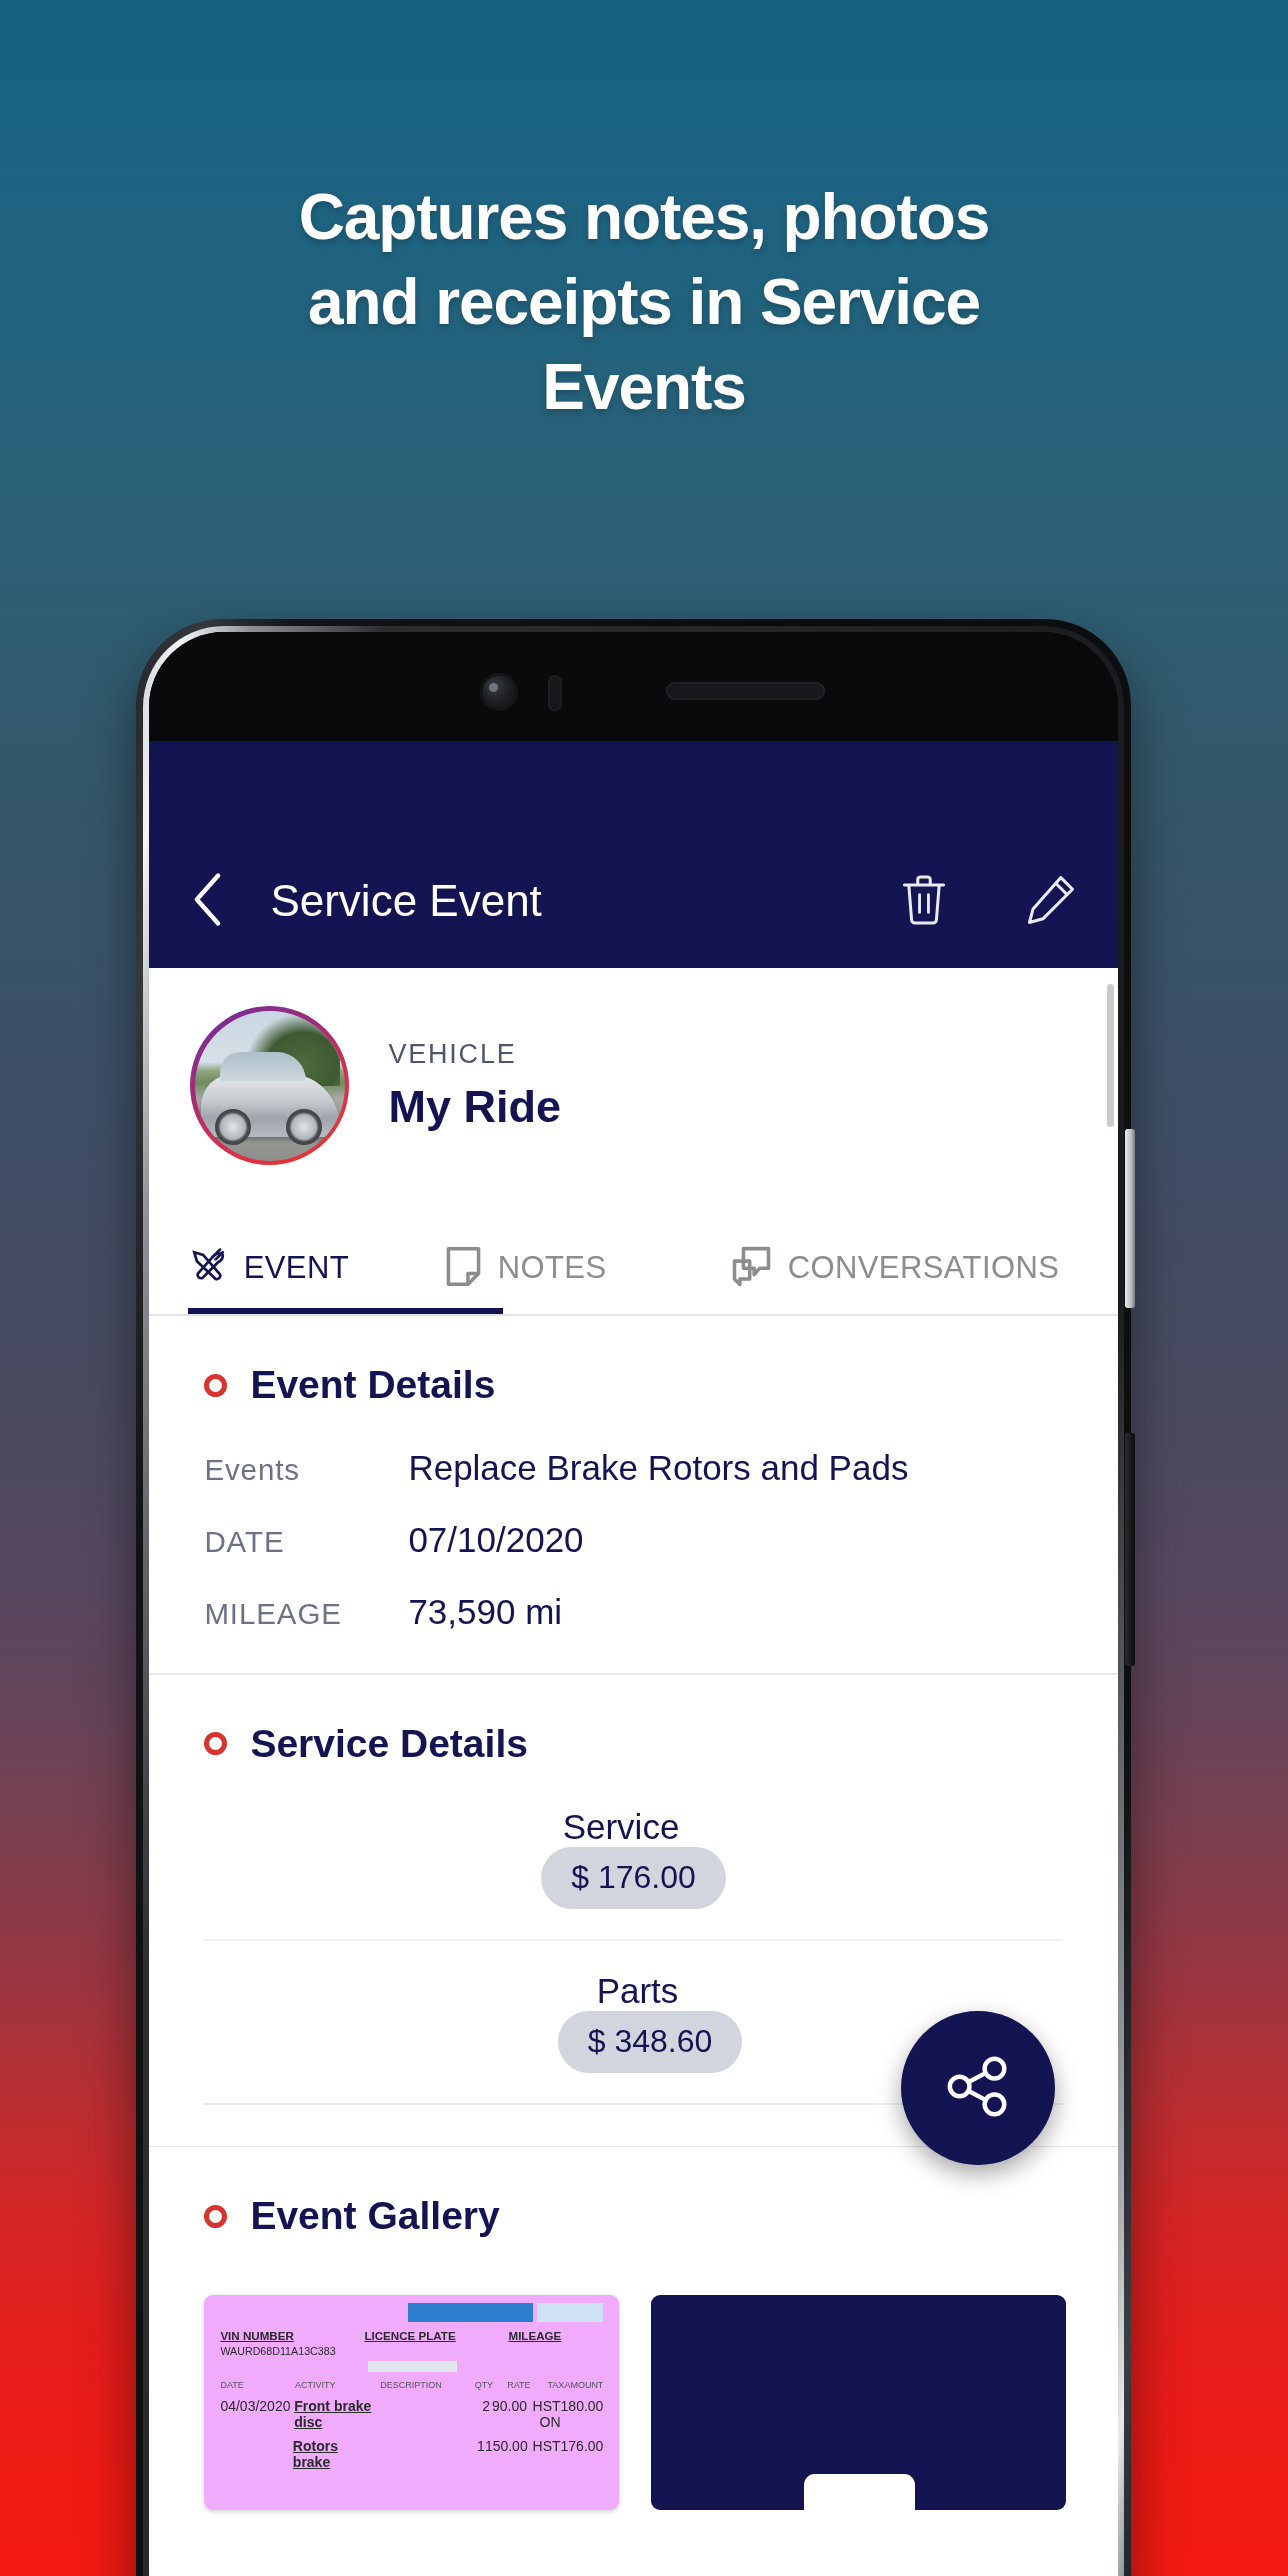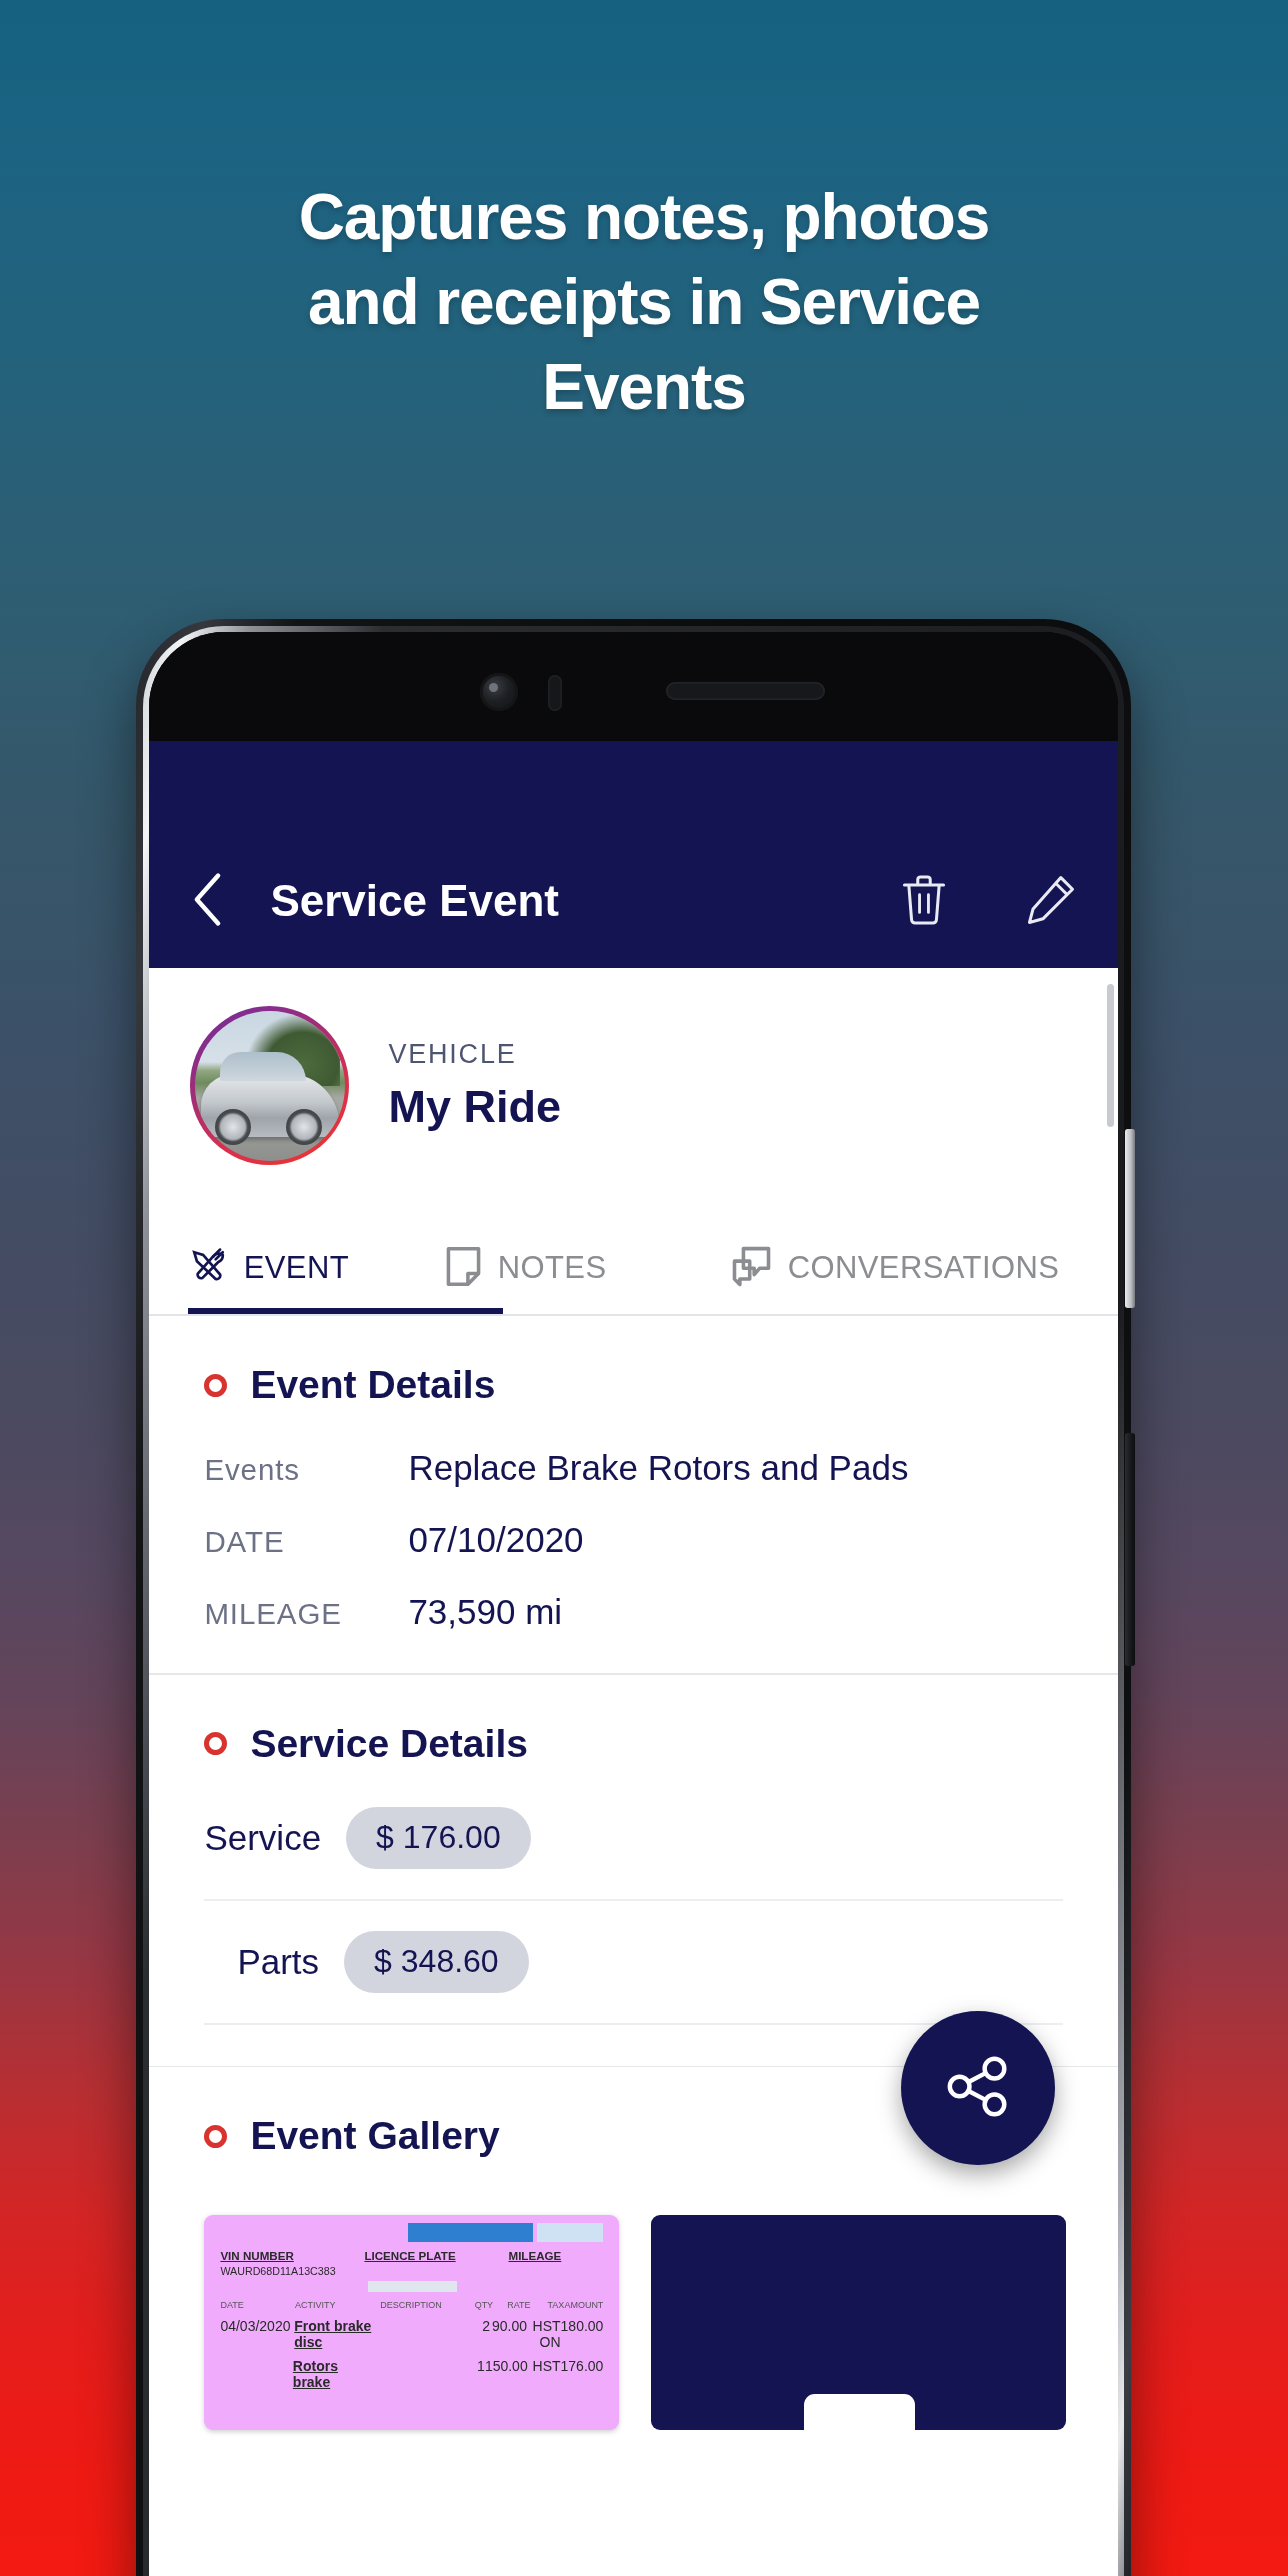--- a/index.html
+++ b/index.html
@@ -103,21 +103,21 @@
   .btn-pwr{ top:814px; height:233px;
     background:linear-gradient(90deg,#2a2c30,#17181a 60%,#0d0e10); }
 
   
   .statusbar{ height:93px; background:#141452; }
   .appbar{
     height:134px; background:#141452; display:flex; align-items:center;
     padding:0 39px; position:relative;
   }
   .appbar-title{
-    color:#fff; font-size:44px; font-weight:bold; margin-left:43px;
+    color:#fff; font-size:44px; font-weight:normal; margin-left:43px;
   }
   .appbar-actions{
     position:absolute; right:41px; top:0; height:134px;
     display:flex; align-items:center; gap:77px;
   }
   .ico{ display:block; }
 
   
   .vehicle{
     display:flex; align-items:center; padding:38px 41px 27px 41px;
@@ -192,21 +192,21 @@
 
   .row{ display:flex; align-items:baseline; margin-bottom:32px; }
   .row:last-child{ margin-bottom:0; }
   .row-label{
     width:204px; flex:none; color:#6d7186; font-size:29.5px; letter-spacing:0.9px;
   }
   .row-value{ color:#141452; font-size:35px; }
 
   .sec-divider{ height:1.8px; background:#e6e7ea; }
 
-  .money-row{ display:flex; align-items:center; margin-bottom:23px; }
+  .money-row{ display:flex; align-items:center; margin-bottom:23px;flex-direction:column; }
   .money-label{
     color:#141452; font-size:35px; font-weight:normal; margin-right:25px;
   }
   .chip{
     background:#d3d5de; color:#141452; font-size:32px;
     padding:12.5px 30px; border-radius:36px;
   }
   .thin-rule{ height:1.8px; background:#eceef1; margin:30px 0 0 0; }
 
   

